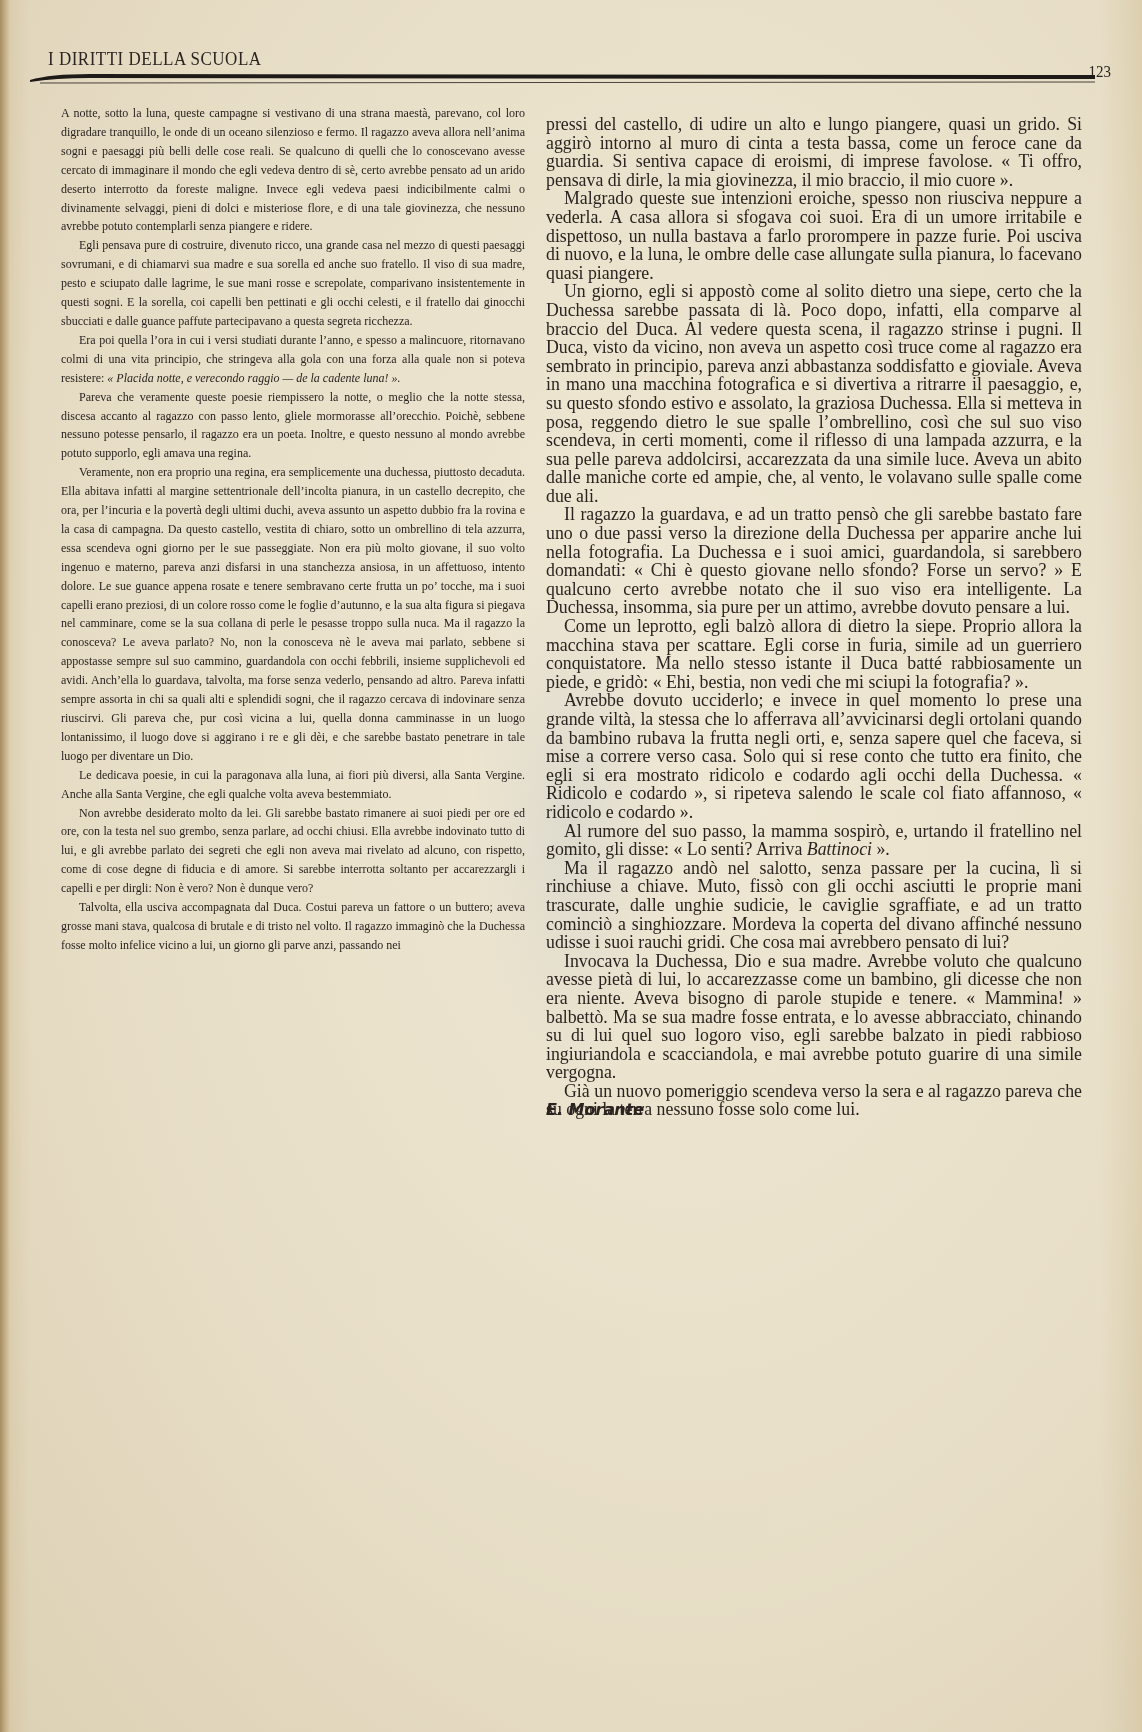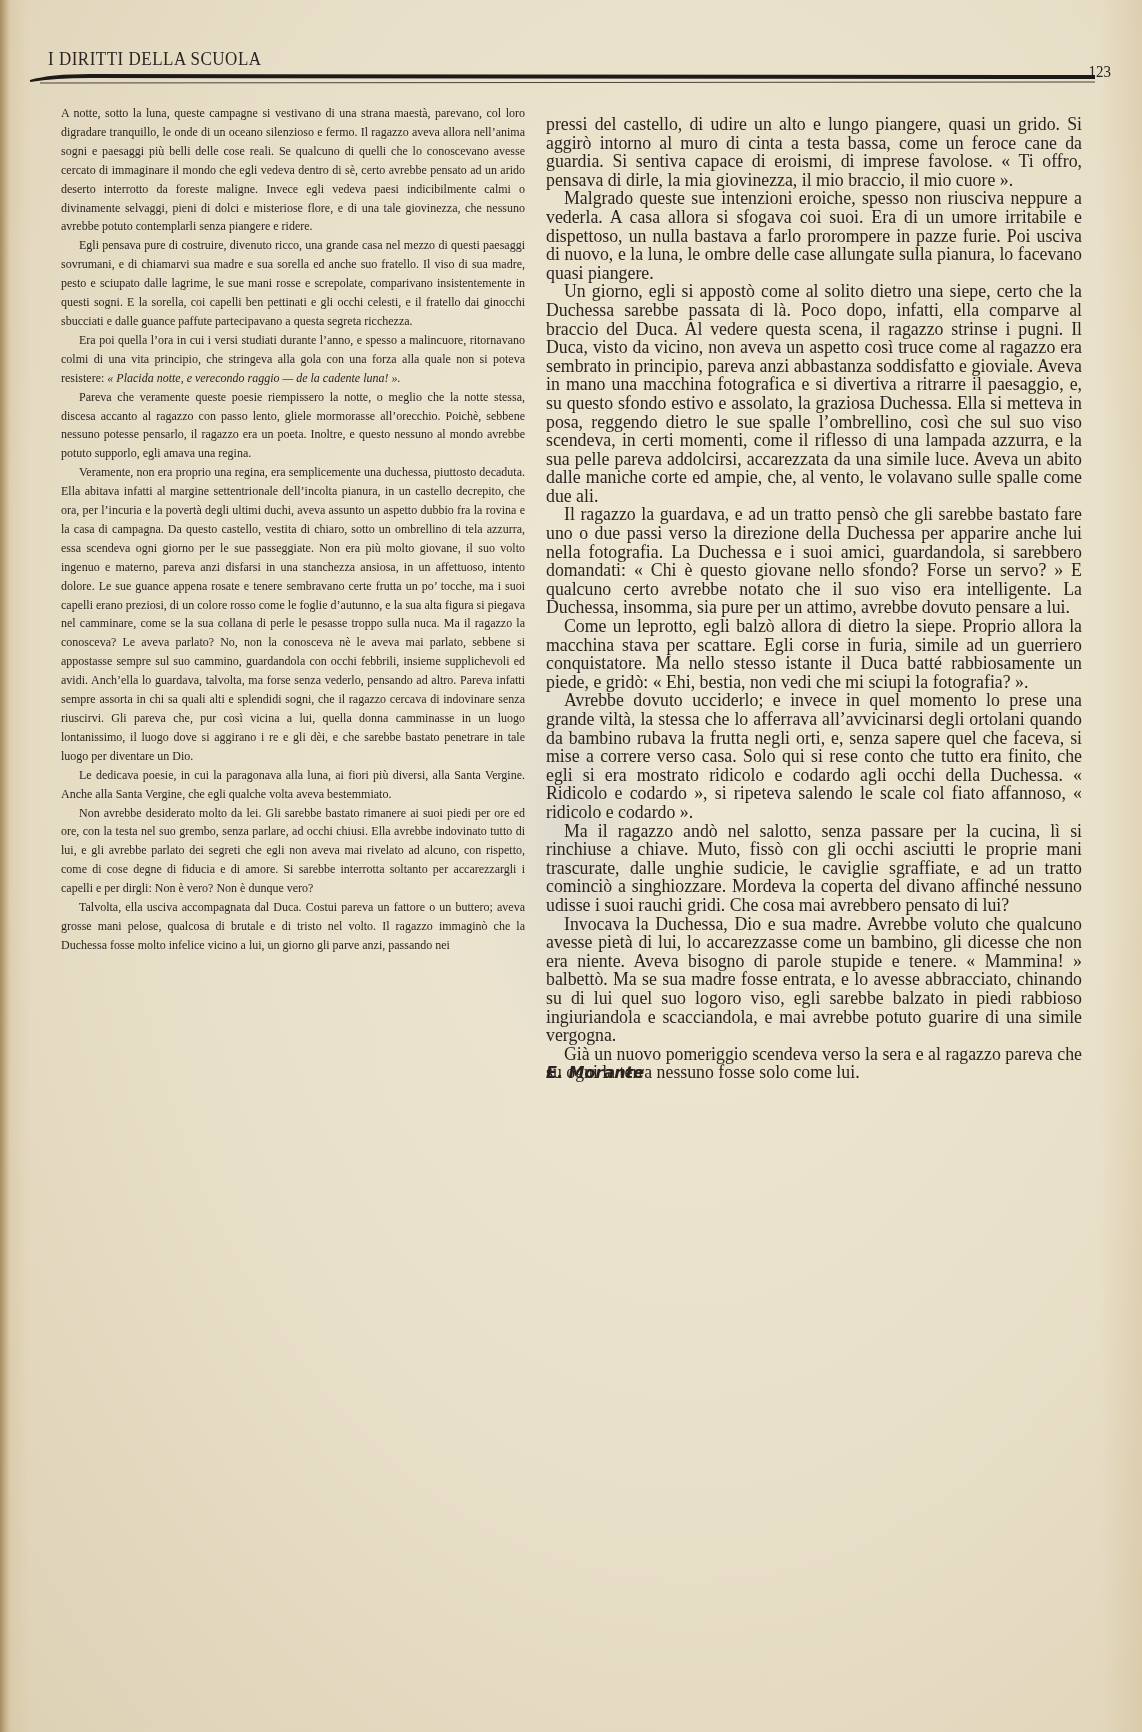--- a/index.html
+++ b/index.html
@@ -78,27 +78,28 @@
 </div>
 
 <div class="col col-left">
   <p class="first">A notte, sotto la luna, queste campagne si vestivano di una strana maestà, parevano, col loro digradare tranquillo, le onde di un oceano silenzioso e fermo. Il ragazzo aveva allora nell’anima sogni e paesaggi più belli delle cose reali. Se qualcuno di quelli che lo conoscevano avesse cercato di immaginare il mondo che egli vedeva dentro di sè, certo avrebbe pensato ad un arido deserto interrotto da foreste maligne. Invece egli vedeva paesi indicibilmente calmi o divinamente selvaggi, pieni di dolci e misteriose flore, e di una tale giovinezza, che nessuno avrebbe potuto contemplarli senza piangere e ridere.</p>
   <p>Egli pensava pure di costruire, divenuto ricco, una grande casa nel mezzo di questi paesaggi sovrumani, e di chiamarvi sua madre e sua sorella ed anche suo fratello. Il viso di sua madre, pesto e sciupato dalle lagrime, le sue mani rosse e screpolate, comparivano insistentemente in questi sogni. E la sorella, coi capelli ben pettinati e gli occhi celesti, e il fratello dai ginocchi sbucciati e dalle guance paffute partecipavano a questa segreta ricchezza.</p>
   <p><span>Era poi quella l’ora in cui i versi studiati durante l’anno, e spesso a malincuore, ritornavano colmi di una vita principio, che stringeva alla gola con una forza alla quale non si poteva resistere:</span> <em>« Placida notte, e verecondo raggio — de la cadente luna! ».</em></p>
   <p>Pareva che veramente queste poesie riempissero la notte, o meglio che la notte stessa, discesa accanto al ragazzo con passo lento, gliele mormorasse all’orecchio. Poichè, sebbene nessuno potesse pensarlo, il ragazzo era un poeta. Inoltre, e questo nessuno al mondo avrebbe potuto supporlo, egli amava una regina.</p>
   <p>Veramente, non era proprio una regina, era semplicemente una duchessa, piuttosto decaduta. Ella abitava infatti al margine settentrionale dell’incolta pianura, in un castello decrepito, che ora, per l’incuria e la povertà degli ultimi duchi, aveva assunto un aspetto dubbio fra la rovina e la casa di campagna. Da questo castello, vestita di chiaro, sotto un ombrellino di tela azzurra, essa scendeva ogni giorno per le sue passeggiate. Non era più molto giovane, il suo volto ingenuo e materno, pareva anzi disfarsi in una stanchezza ansiosa, in un affettuoso, intento dolore. Le sue guance appena rosate e tenere sembravano certe frutta un po’ tocche, ma i suoi capelli erano preziosi, di un colore rosso come le foglie d’autunno, e la sua alta figura si piegava nel camminare, come se la sua collana di perle le pesasse troppo sulla nuca. Ma il ragazzo la conosceva? Le aveva parlato? No, non la conosceva nè le aveva mai parlato, sebbene si appostasse sempre sul suo cammino, guardandola con occhi febbrili, insieme supplichevoli ed avidi. Anch’ella lo guardava, talvolta, ma forse senza vederlo, pensando ad altro. Pareva infatti sempre assorta in chi sa quali alti e splendidi sogni, che il ragazzo cercava di indovinare senza riuscirvi. Gli pareva che, pur così vicina a lui, quella donna camminasse in un luogo lontanissimo, il luogo dove si aggirano i re e gli dèi, e che sarebbe bastato penetrare in tale luogo per diventare un Dio.</p>
   <p>Le dedicava poesie, in cui la paragonava alla luna, ai fiori più diversi, alla Santa Vergine. Anche alla Santa Vergine, che egli qualche volta aveva bestemmiato.</p>
   <p>Non avrebbe desiderato molto da lei. Gli sarebbe bastato rimanere ai suoi piedi per ore ed ore, con la testa nel suo grembo, senza parlare, ad occhi chiusi. Ella avrebbe indovinato tutto di lui, e gli avrebbe parlato dei segreti che egli non aveva mai rivelato ad alcuno, con rispetto, come di cose degne di fiducia e di amore. Si sarebbe interrotta soltanto per accarezzargli i capelli e per dirgli: Non è vero? Non è dunque vero?</p>
-  <p>Talvolta, ella usciva accompagnata dal Duca. Costui pareva un fattore o un buttero; aveva grosse mani pelose, qualcosa di brutale e di tristo nel volto. Il ragazzo immaginò che la Duchessa fosse molto infelice vicino a lui, un giorno gli parve anzi, passando nei</p>
+  <p>Talvolta, ella usciva accompagnata dal Duca. Costui pareva un fattore o un buttero; aveva grosse mani stava, qualcosa di brutale e di tristo nel volto. Il ragazzo immaginò che la Duchessa fosse molto infelice vicino a lui, un giorno gli parve anzi, passando nei</p>
 </div>
 
 <div class="col col-right">
   <p class="no-indent">pressi del castello, di udire un alto e lungo piangere, quasi un grido. Si aggirò intorno al muro di cinta a testa bassa, come un feroce cane da guardia. Si sentiva capace di eroismi, di imprese favolose. « Ti offro, pensava di dirle, la mia giovinezza, il mio braccio, il mio cuore ».</p>
   <p>Malgrado queste sue intenzioni eroiche, spesso non riusciva neppure a vederla. A casa allora si sfogava coi suoi. Era di un umore irritabile e dispettoso, un nulla bastava a farlo prorompere in pazze furie. Poi usciva di nuovo, e la luna, le ombre delle case allungate sulla pianura, lo facevano quasi piangere.</p>
   <p>Un giorno, egli si appostò come al solito dietro una siepe, certo che la Duchessa sarebbe passata di là. Poco dopo, infatti, ella comparve al braccio del Duca. Al vedere questa scena, il ragazzo strinse i pugni. Il Duca, visto da vicino, non aveva un aspetto così truce come al ragazzo era sembrato in principio, pareva anzi abbastanza soddisfatto e gioviale. Aveva in mano una macchina fotografica e si divertiva a ritrarre il paesaggio, e, su questo sfondo estivo e assolato, la graziosa Duchessa. Ella si metteva in posa, reggendo dietro le sue spalle l’ombrellino, così che sul suo viso scendeva, in certi momenti, come il riflesso di una lampada azzurra, e la sua pelle pareva addolcirsi, accarezzata da una simile luce. Aveva un abito dalle maniche corte ed ampie, che, al vento, le volavano sulle spalle come due ali.</p>
   <p>Il ragazzo la guardava, e ad un tratto pensò che gli sarebbe bastato fare uno o due passi verso la direzione della Duchessa per apparire anche lui nella fotografia. La Duchessa e i suoi amici, guardandola, si sarebbero domandati: « Chi è questo giovane nello sfondo? Forse un servo? » E qualcuno certo avrebbe notato che il suo viso era intelligente. La Duchessa, insomma, sia pure per un attimo, avrebbe dovuto pensare a lui.</p>
   <p>Come un leprotto, egli balzò allora di dietro la siepe. Proprio allora la macchina stava per scattare. Egli corse in furia, simile ad un guerriero conquistatore. Ma nello stesso istante il Duca batté rabbiosamente un piede, e gridò: « Ehi, bestia, non vedi che mi sciupi la fotografia? ».</p>
   <p>Avrebbe dovuto ucciderlo; e invece in quel momento lo prese una grande viltà, la stessa che lo afferrava all’avvicinarsi degli ortolani quando da bambino rubava la frutta negli orti, e, senza sapere quel che faceva, si mise a correre verso casa. Solo qui si rese conto che tutto era finito, che egli si era mostrato ridicolo e codardo agli occhi della Duchessa. « Ridicolo e codardo », si ripeteva salendo le scale col fiato affannoso, « ridicolo e codardo ».</p>
+  <p><span>Al rumore del suo passo, la mamma sospirò, e, urtando il fratellino nel gomito, gli disse: « Lo senti? Arriva</span> <em>Battinoci</em><span> ».</span></p>
   <p>Ma il ragazzo andò nel salotto, senza passare per la cucina, lì si rinchiuse a chiave. Muto, fissò con gli occhi asciutti le proprie mani trascurate, dalle unghie sudicie, le caviglie sgraffiate, e ad un tratto cominciò a singhiozzare. Mordeva la coperta del divano affinché nessuno udisse i suoi rauchi gridi. Che cosa mai avrebbero pensato di lui?</p>
   <p>Invocava la Duchessa, Dio e sua madre. Avrebbe voluto che qualcuno avesse pietà di lui, lo accarezzasse come un bambino, gli dicesse che non era niente. Aveva bisogno di parole stupide e tenere. « Mammina! » balbettò. Ma se sua madre fosse entrata, e lo avesse abbracciato, chinando su di lui quel suo logoro viso, egli sarebbe balzato in piedi rabbioso ingiuriandola e scacciandola, e mai avrebbe potuto guarire di una simile vergogna.</p>
   <p>Già un nuovo pomeriggio scendeva verso la sera e al ragazzo pareva che su ogni la terra nessuno fosse solo come lui.</p>
   <div class="signature">E. Morante</div>
 </div>
 
 </body></html>

